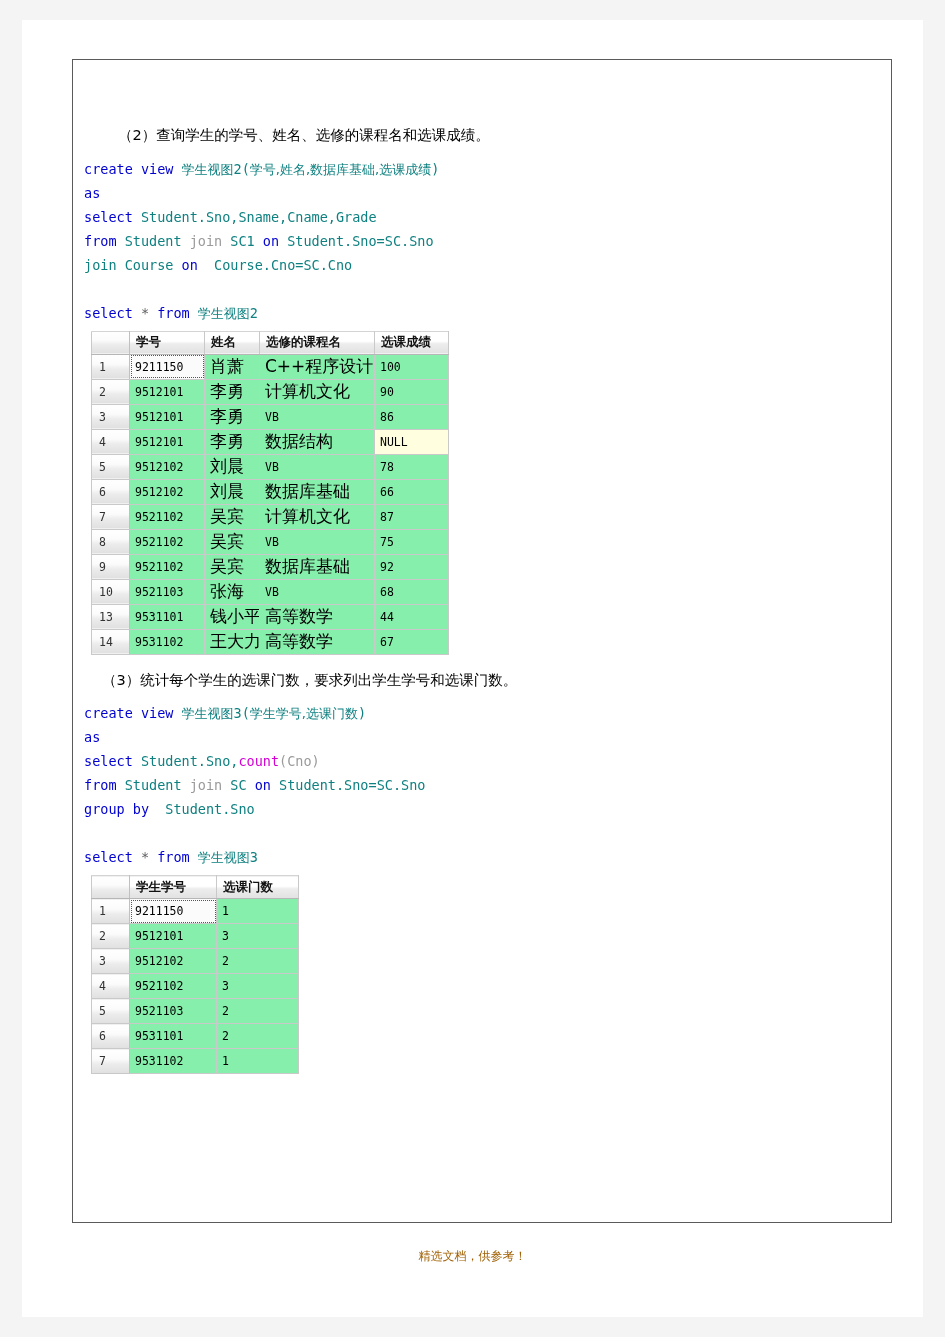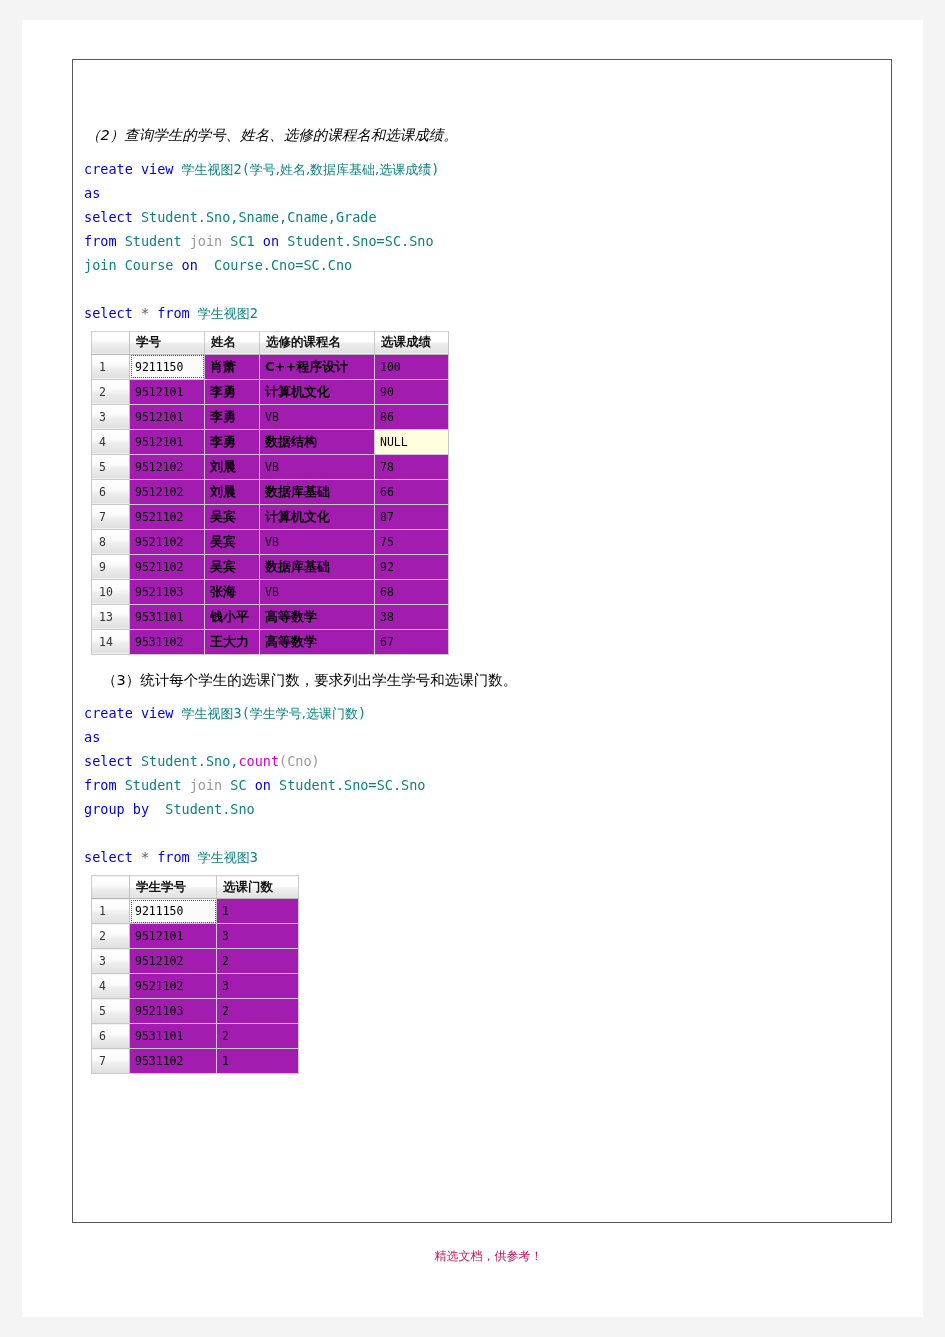--- a/index.html
+++ b/index.html
@@ -62,21 +62,21 @@
   .op   { color: #606060; }
   .cjk  { font-family: "DejaVu Sans", "Liberation Sans", sans-serif; font-size: 13px; }
 
   
   .grid {
     border-collapse: collapse;
     table-layout: fixed;
     font-family: "DejaVu Sans Mono", "Liberation Mono", monospace;
     font-size: 11.5px;
     color: #000;
-    background: #a21caf;
+    background: #86efac;
   }
   .grid td, .grid th {
     border: 1px solid #c9c9c9;
     padding: 0 5px;
     height: 25px;
     box-sizing: border-box;
     text-align: left;
     vertical-align: middle;
     overflow: hidden;
     white-space: nowrap;
@@ -96,55 +96,55 @@
     background: linear-gradient(to bottom,#ffffff 0%,#fbfbfb 40%,#ececec 60%,#e0e0e0 100%);
     color: #333;
     font-family: "DejaVu Sans Mono","Liberation Mono",monospace;
     font-size: 11.5px;
     text-align: left;
     padding-left: 7px;
     border-right: 1px solid #c0c0c0;
   }
   .grid td.cjk-cell {
     font-family: "DejaVu Sans", "Liberation Sans", sans-serif;
-    font-size: 13px;
-    font-weight: bold;
+    font-size: 17px;
+    font-weight: normal;
   }
   .grid td.nullcell {
     background: #ffffe0;
     color: #000;
   }
   .grid td.selected {
     outline: 1px dotted #555;
     outline-offset: -2px;
     background: #fbfbfb;
   }
 
   
   #footer {
     position: absolute;
-    left: 16px; top: 1228px;
+    left: 0; top: 1228px;
     width: 901px;
     text-align: center;
     font-family: "DejaVu Sans", "Liberation Sans", sans-serif;
     font-size: 12px;
-    color: #be185d;
+    color: #a16207;
   }
 </style>
 </head>
 <body>
 
 <div id="page">
 
   <div id="text-frame">
     <div id="frame-inner">
 
       <div style="height:68px"></div>
 
-      <div class="prose" style="margin-left:2px;font-style:italic;">（2）查询学生的学号、姓名、选修的课程名和选课成绩。</div>
+      <div class="prose" style="margin-left:34px;">（2）查询学生的学号、姓名、选修的课程名和选课成绩。</div>
 
       <div style="height:14px"></div>
 
       <div id="s2-code">
           <div class="sql-line"><span class="kw">create view </span><span class="ident cjk">学生视图</span><span class="ident">2(</span><span class="ident cjk">学号,姓名,数据库基础,选课成绩</span><span class="ident">)</span></div>
           <div class="sql-line"><span class="kw">as</span></div>
           <div class="sql-line"><span class="kw">select </span><span class="ident">Student.Sno,Sname,Cname,Grade</span></div>
           <div class="sql-line"><span class="kw">from </span><span class="ident">Student </span><span class="dim">join </span><span class="ident">SC1 </span><span class="kw">on </span><span class="ident">Student.Sno=SC.Sno</span></div>
           <div class="sql-line"><span class="ident">join </span><span class="ident">Course </span><span class="kw">on  </span><span class="ident">Course.Cno=SC.Cno</span></div>
         </div>
@@ -244,21 +244,21 @@
                 <td class="">9521103</td>
                 <td class="cjk-cell">张海</td>
                 <td class="">VB</td>
                 <td class="">68</td>
               </tr>
               <tr>
                 <td class="rownum">13</td>
                 <td class="">9531101</td>
                 <td class="cjk-cell">钱小平</td>
                 <td class="cjk-cell">高等数学</td>
-                <td class="">38</td>
+                <td class="">44</td>
               </tr>
               <tr>
                 <td class="rownum">14</td>
                 <td class="">9531102</td>
                 <td class="cjk-cell">王大力</td>
                 <td class="cjk-cell">高等数学</td>
                 <td class="">67</td>
               </tr>
             </tbody>
         </table>

